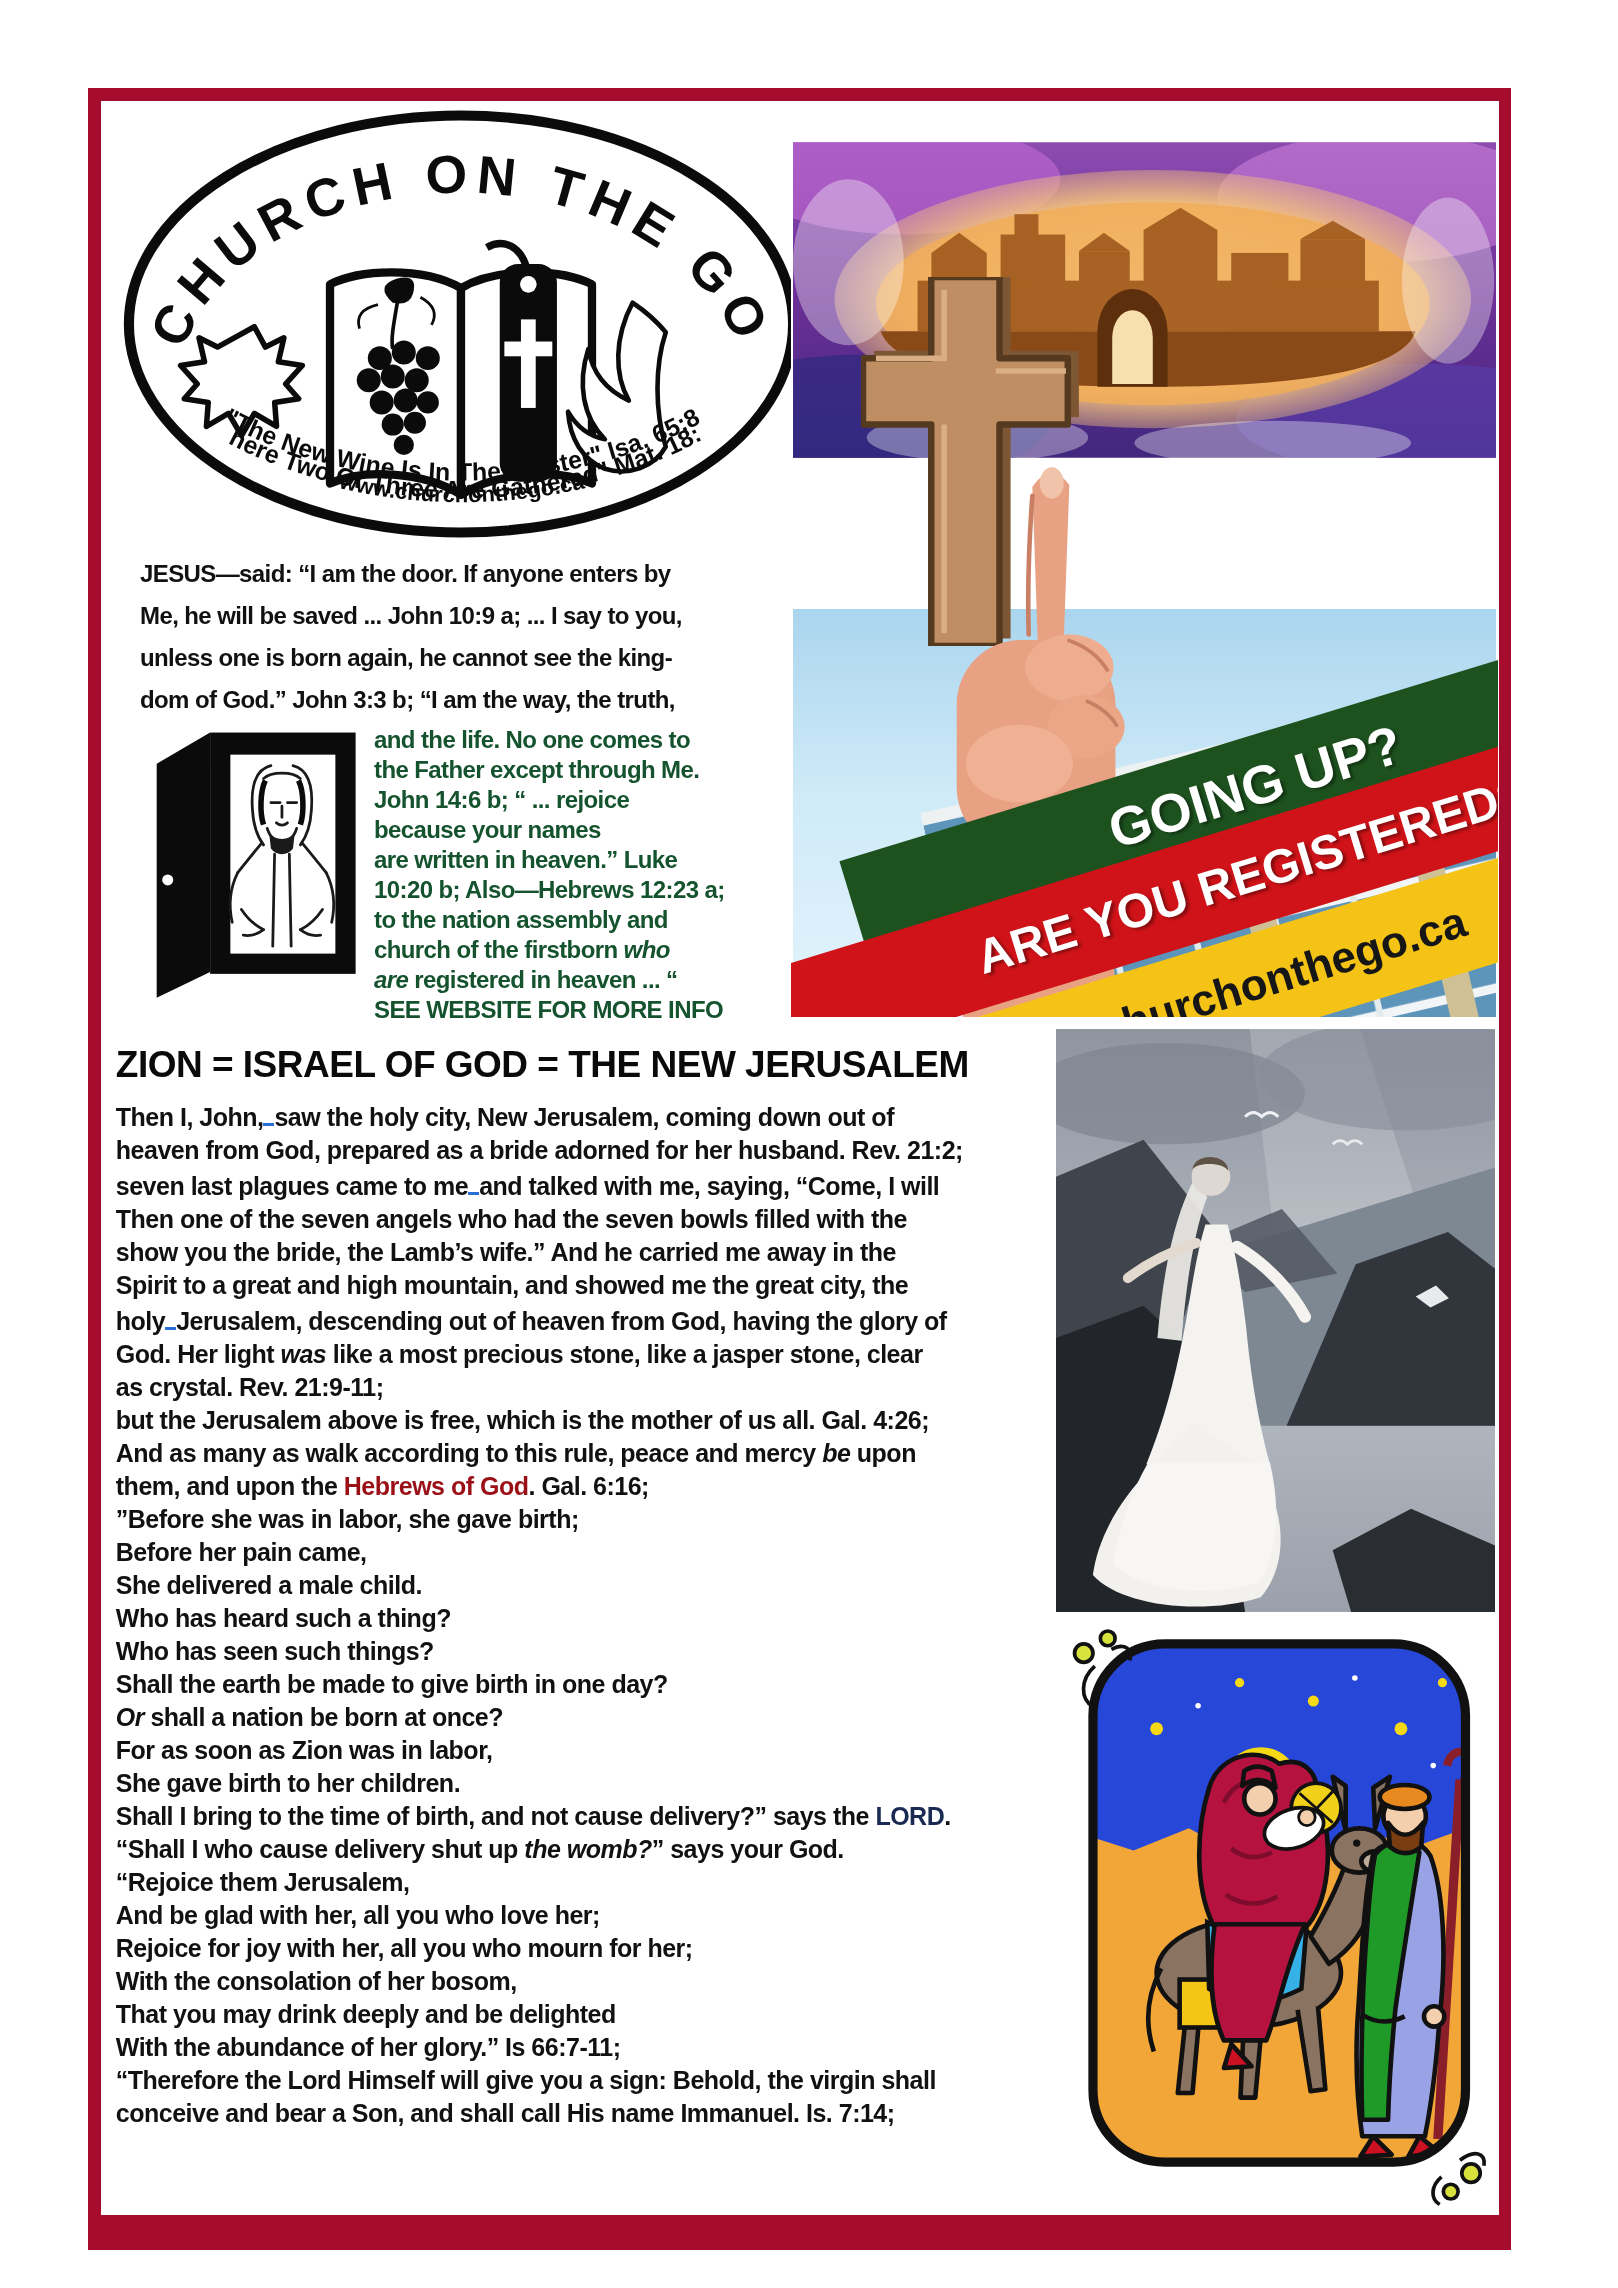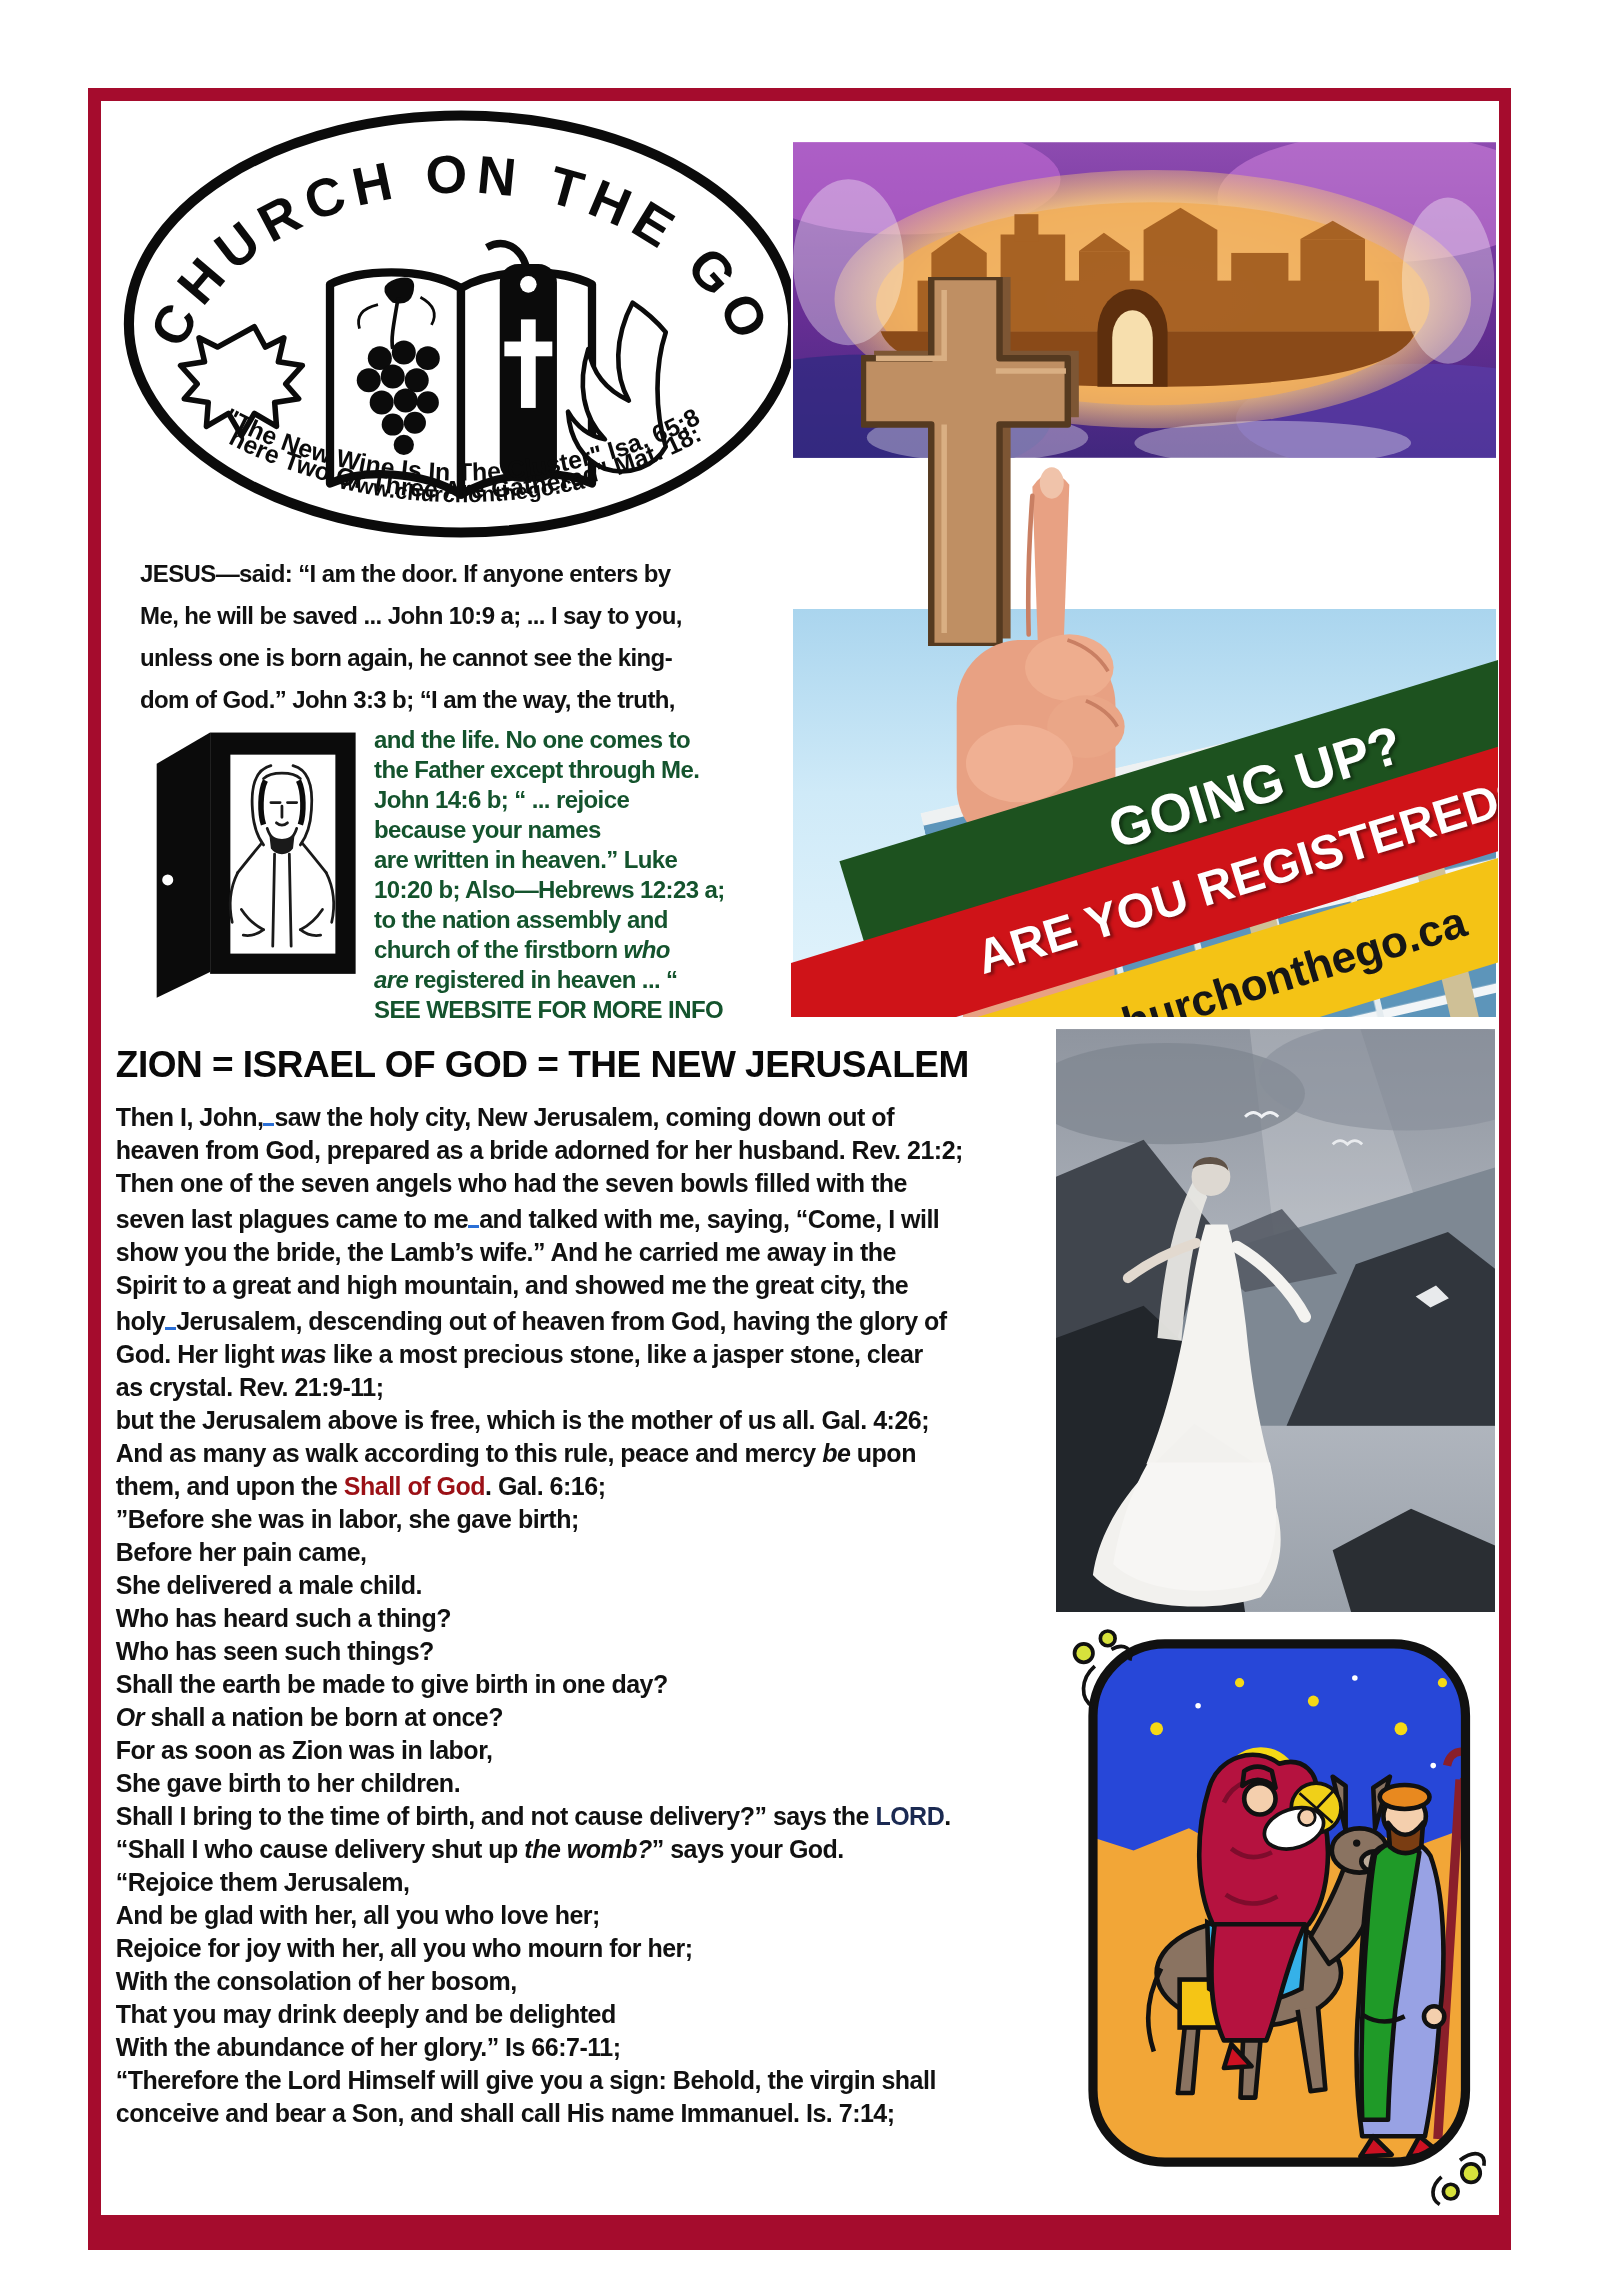--- a/index.html
+++ b/index.html
@@ -256,30 +256,30 @@
       </div>
       <div class="ribbon ribbon-yellow">
         <span>www.churchonthego.ca</span>
       </div>
     </div>
 
     <div class="abs heading">ZION = ISRAEL OF GOD = THE NEW JERUSALEM</div>
     <div class="abs body-lines" id="body-lines">
         <div class="tline"><span>Then I, John,</span><span class="seg-bu"> </span><span>saw the holy city, New Jerusalem, coming down out of</span></div>
         <div class="tline"><span>heaven from God, prepared as a bride adorned for her husband. Rev. 21:2;</span></div>
+        <div class="tline"><span>seven last plagues came to me</span><span class="seg-bu"> </span><span>and talked with me, saying, “Come, I will</span></div>
         <div class="tline"><span>Then one of the seven angels who had the seven bowls filled with the</span></div>
-        <div class="tline"><span>seven last plagues came to me</span><span class="seg-bu"> </span><span>and talked with me, saying, “Come, I will</span></div>
         <div class="tline"><span>show you the bride, the Lamb’s wife.” And he carried me away in the</span></div>
         <div class="tline"><span>Spirit to a great and high mountain, and showed me the great city, the</span></div>
         <div class="tline"><span>holy</span><span class="seg-bu"> </span><span>Jerusalem, descending out of heaven from God, having the glory of</span></div>
         <div class="tline"><span>God. Her light </span><span class="seg-i">was</span><span> like a most precious stone, like a jasper stone, clear</span></div>
         <div class="tline"><span>as crystal. Rev. 21:9-11;</span></div>
         <div class="tline"><span>but the Jerusalem above is free, which is the mother of us all. Gal. 4:26;</span></div>
         <div class="tline"><span>And as many as walk according to this rule, peace and mercy </span><span class="seg-i">be</span><span> upon</span></div>
-        <div class="tline"><span>them, and upon the </span><span class="seg-red">Shall of God</span><span>. Gal. 6:16;</span></div>
+        <div class="tline"><span>them, and upon the </span><span class="seg-red">Hebrews of God</span><span>. Gal. 6:16;</span></div>
         <div class="tline"><span>”Before she was in labor, she gave birth;</span></div>
         <div class="tline"><span>Before her pain came,</span></div>
         <div class="tline"><span>She delivered a male child.</span></div>
         <div class="tline"><span>Who has heard such a thing?</span></div>
         <div class="tline"><span>Who has seen such things?</span></div>
         <div class="tline"><span>Shall the earth be made to give birth in one day?</span></div>
         <div class="tline"><span class="seg-i">Or</span><span> shall a nation be born at once?</span></div>
         <div class="tline"><span>For as soon as Zion was in labor,</span></div>
         <div class="tline"><span>She gave birth to her children.</span></div>
         <div class="tline"><span>Shall I bring to the time of birth, and not cause delivery?” says the </span><span class="seg-navy">LORD</span><span>.</span></div>

